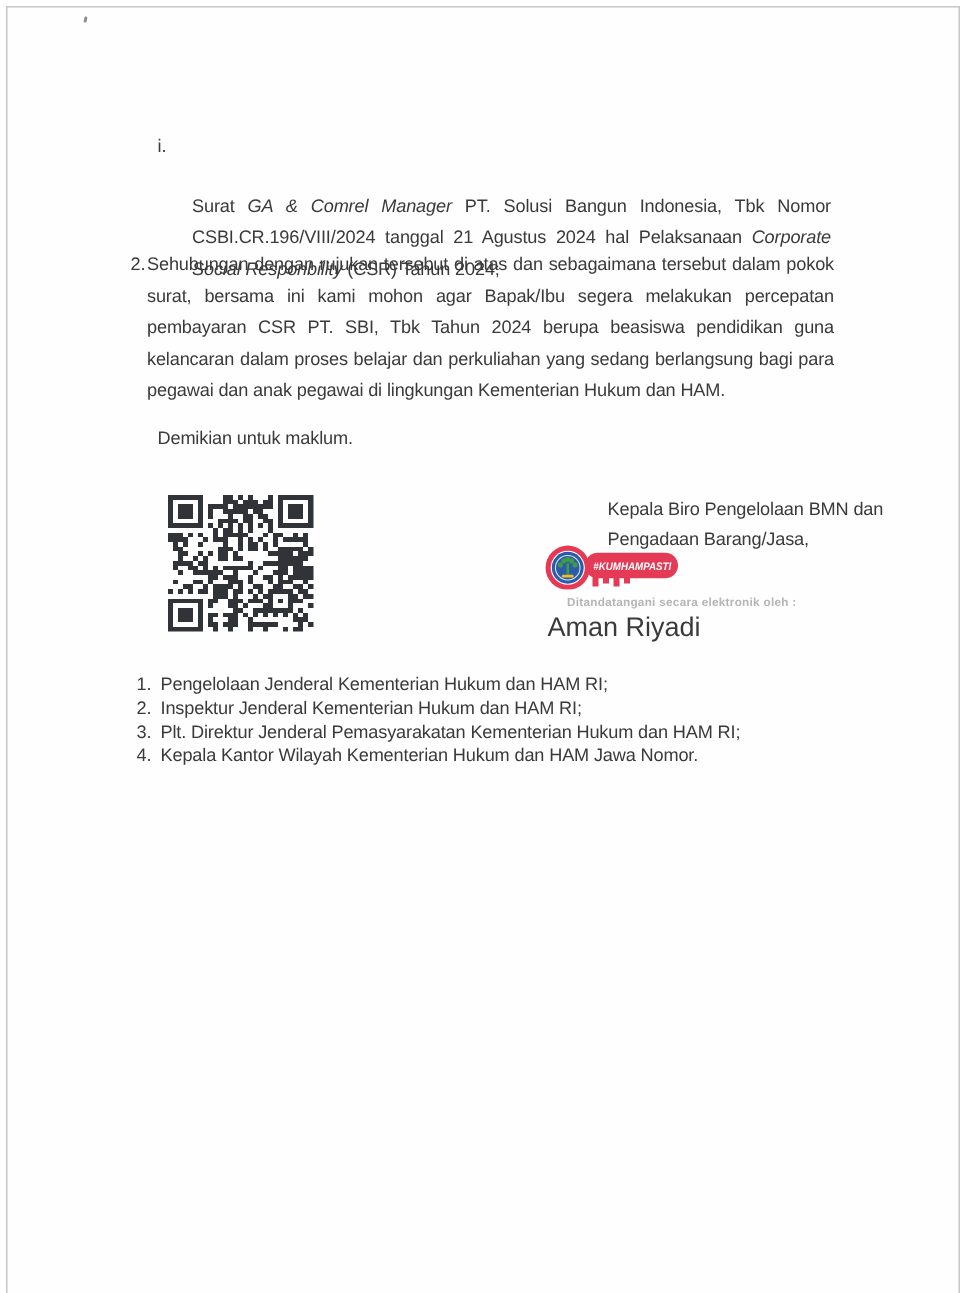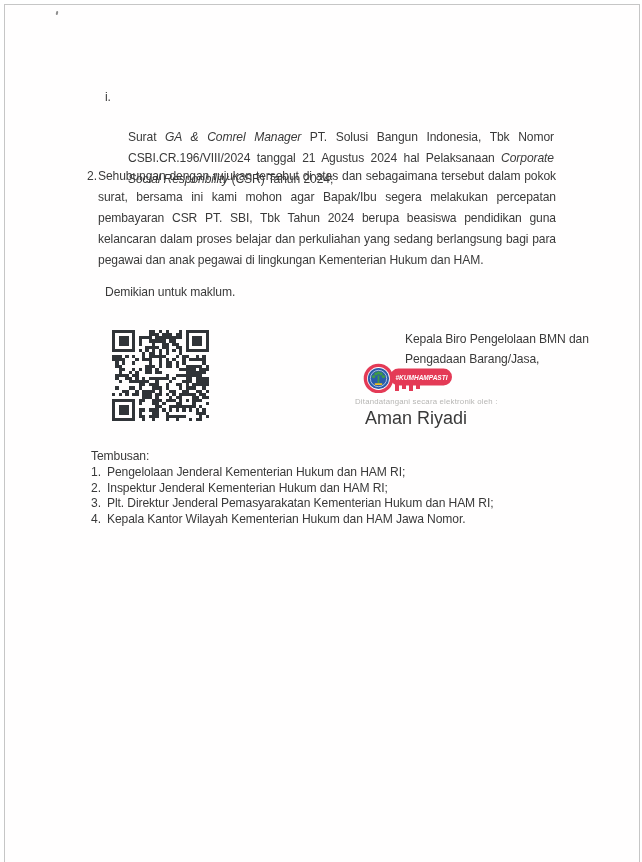--- a/index.html
+++ b/index.html
@@ -39,22 +39,22 @@
   .qr {
     position: absolute; left: 107px; top: 325px;
     width: 97px; height: 91px;
   }
   .sig-title {
     position: absolute; left: 360px; top: 325px;
     width: 210px; line-height: 19.5px; margin-left: 40px;
   }
   .stamp { position: absolute; left: 357px; top: 358px; width: 93px; height: 30px; }
   .esign-note {
-    position: absolute; left: 350px; top: 392px;
-    font-size: 7.8px; color: #b6b5b3; letter-spacing: 0.2px;
+    position: absolute; left: 373px; top: 392px;
+    font-size: 7.8px; color: #b6b5b3; letter-spacing: 0.2px; font-weight: bold;
   }
   .signer { position: absolute; left: 360px; top: 403px; font-size: 18px; }
   .tembusan { position: absolute; left: 86px; top: 444px; line-height: 15.8px; }
   .trow { display: flex; }
   .tnum { width: 16px; flex: 0 0 16px; }
 </style>
 </head>
 <body>
 
 <div class="sheet">
@@ -542,21 +542,20 @@
       <rect x="12.6" y="20.2" width="7.8" height="1.8" rx="0.9" fill="#f0c01d"></rect>
     </g>
 
     <text x="33.5" y="17" font-size="7.3" font-weight="700" font-style="italic" fill="#ffffff" textLength="52" lengthAdjust="spacingAndGlyphs" font-family="Liberation Sans, DejaVu Sans, sans-serif">#KUMHAMPASTI</text>
   </svg>
 
   <div class="esign-note">Ditandatangani secara elektronik oleh :</div>
   <div class="signer">Aman Riyadi</div>
 
   <div class="tembusan txt">
-    <div>Tembusan:</div>
     <div class="trow">
       <span class="tnum">1.</span>
       <span>Pengelolaan Jenderal Kementerian Hukum dan HAM RI;</span>
     </div>
     <div class="trow">
       <span class="tnum">2.</span>
       <span>Inspektur Jenderal Kementerian Hukum dan HAM RI;</span>
     </div>
     <div class="trow">
       <span class="tnum">3.</span>

